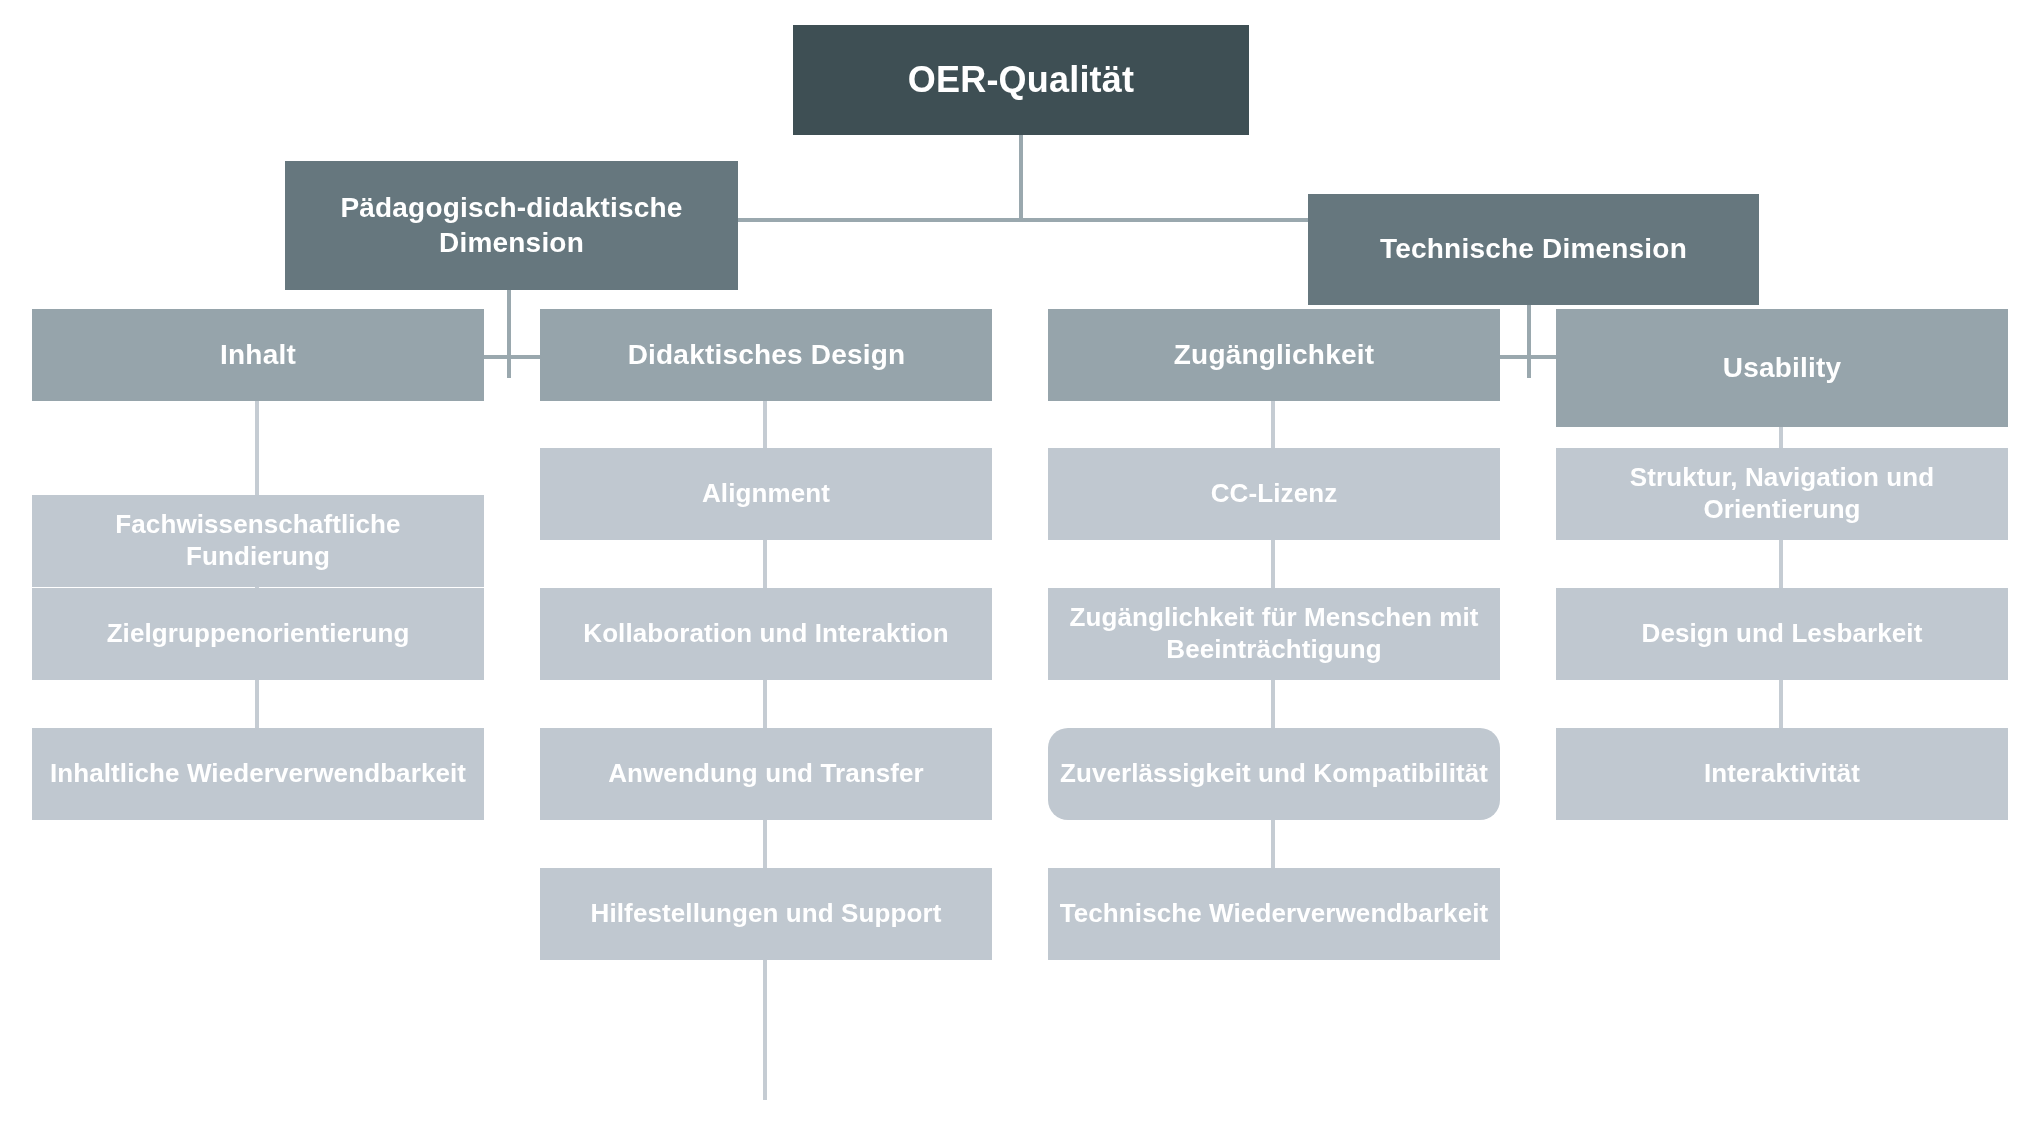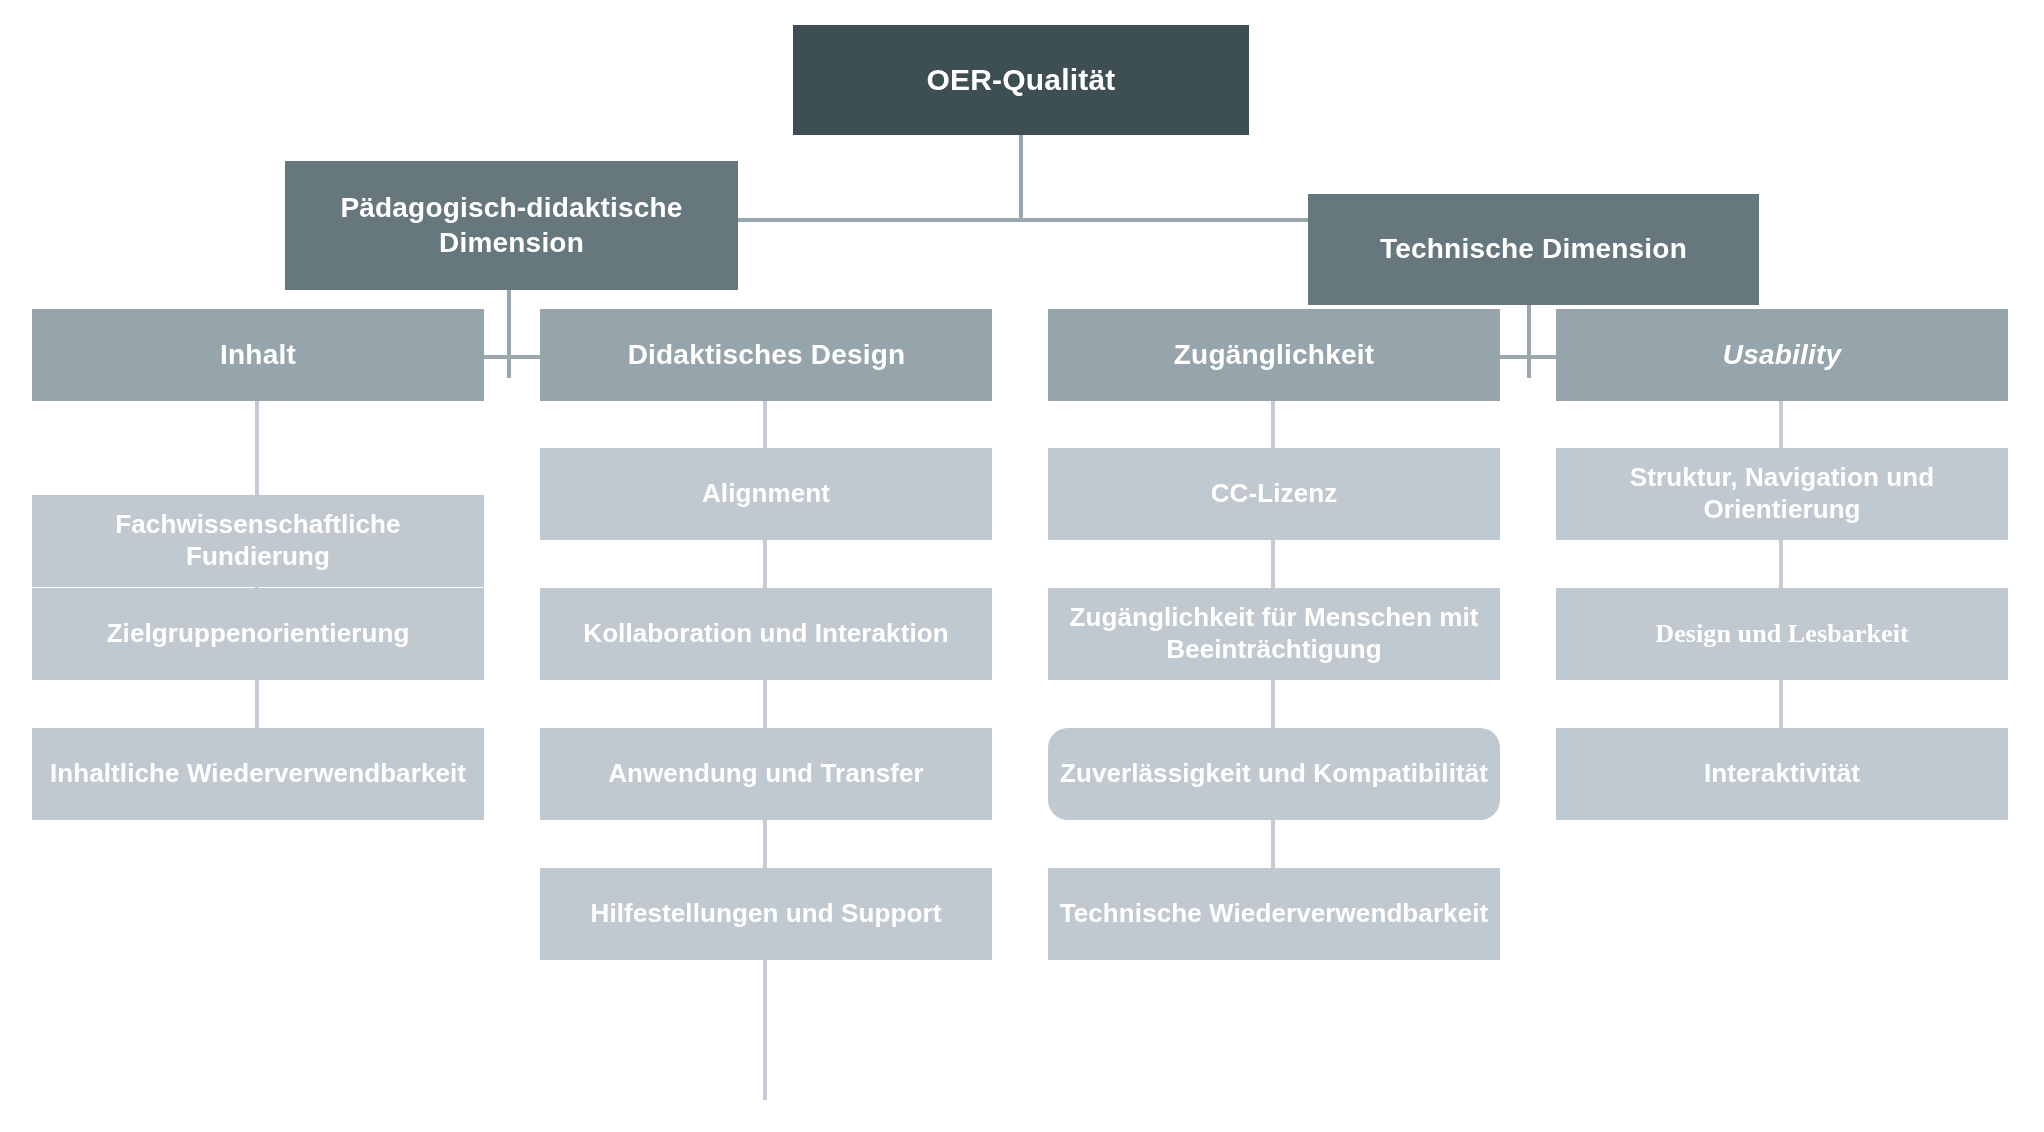--- a/index.html
+++ b/index.html
@@ -31,21 +31,21 @@
     padding: 4px 10px;
     z-index: 3;
   }
   .node span {
     display: block;
     width: 100%;
   }
   
   .lvl1 {
     background: #3e4f54;
-    font-size: 30px;
+    font-size: 36px;
     letter-spacing: 0.2px;
   }
   
   .lvl2 {
     background: #66777e;
     font-size: 28px;
     letter-spacing: 0.2px;
   }
   
   .lvl3 {
@@ -111,21 +111,21 @@
   </div>
 
   <div class="node lvl3" style="left:540px; top:309px; width:452px; height:92px;padding-left:11px;">
     <span>Didaktisches Design</span>
   </div>
 
   <div class="node lvl3" style="left:1048px; top:309px; width:452px; height:92px;">
     <span>Zugänglichkeit</span>
   </div>
 
-  <div class="node lvl3" style="left:1556px; top:309px; width:452px; height:92px;font-style:italic;">
+  <div class="node lvl3" style="left:1556px; top:309px; width:452px; height:118px;">
     <span>Usability</span>
   </div>
 
   <div class="node lvl4" style="left:32px; top:448px; width:452px; height:92px;margin-top:47px;">
     <span>Fachwissenschaftliche Fundierung</span>
   </div>
   <div class="node lvl4" style="left:32px; top:588px; width:452px; height:92px;">
     <span>Zielgruppenorientierung</span>
   </div>
   <div class="node lvl4" style="left:32px; top:728px; width:452px; height:92px;">
@@ -154,20 +154,20 @@
   <div class="node lvl4" style="left:1048px; top:728px; width:452px; height:92px;border-radius:20px;">
     <span>Zuverlässigkeit und Kompatibilität</span>
   </div>
   <div class="node lvl4" style="left:1048px; top:868px; width:452px; height:92px;">
     <span>Technische Wiederverwendbarkeit</span>
   </div>
 
   <div class="node lvl4" style="left:1556px; top:448px; width:452px; height:92px;">
     <span>Struktur, Navigation und Orientierung</span>
   </div>
-  <div class="node lvl4" style="left:1556px; top:588px; width:452px; height:92px;font-family:Liberation Serif, serif;">
+  <div class="node lvl4" style="left:1556px; top:588px; width:452px; height:92px;">
     <span>Design und Lesbarkeit</span>
   </div>
   <div class="node lvl4" style="left:1556px; top:728px; width:452px; height:92px;">
     <span>Interaktivität</span>
   </div>
 
 </div>
 
 </body></html>

